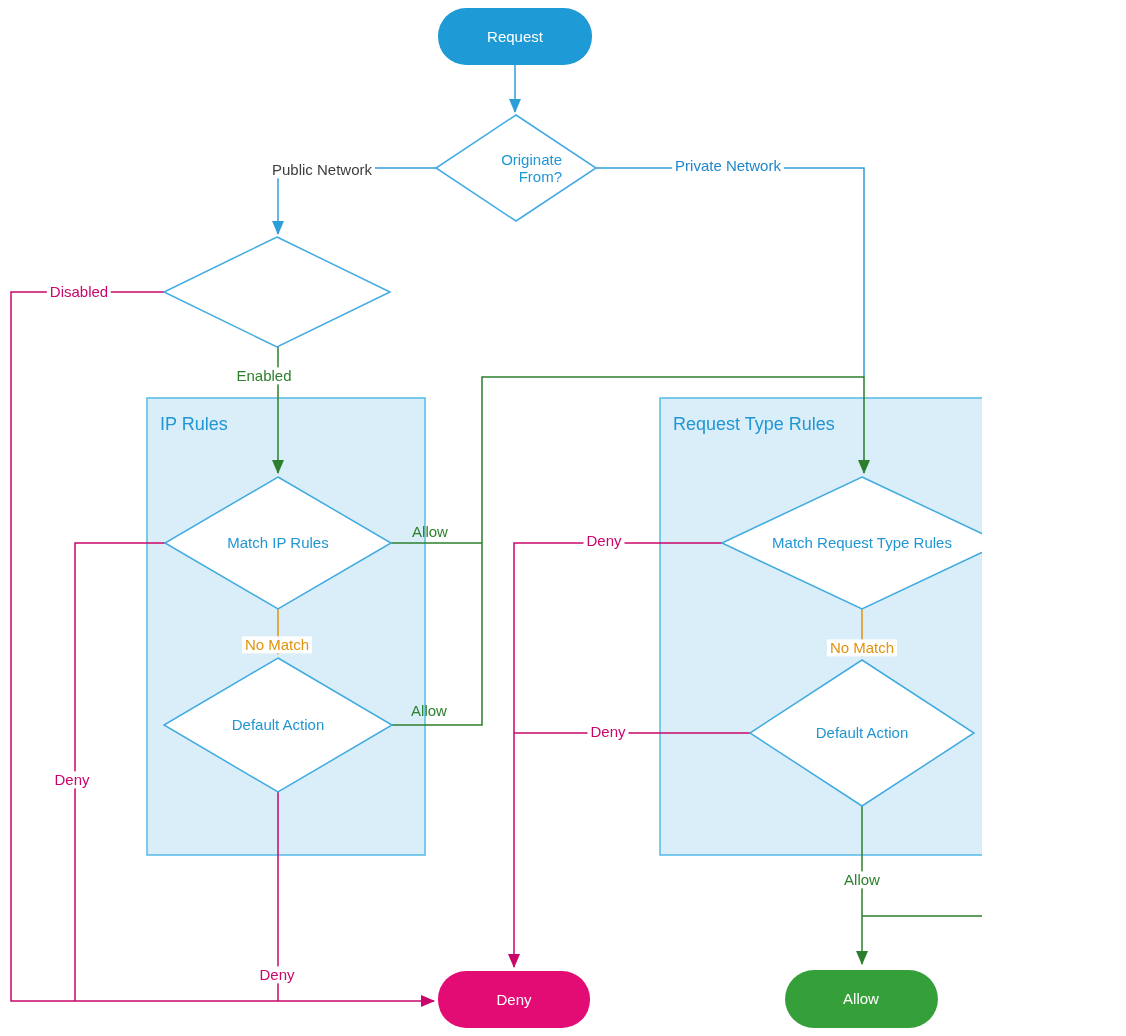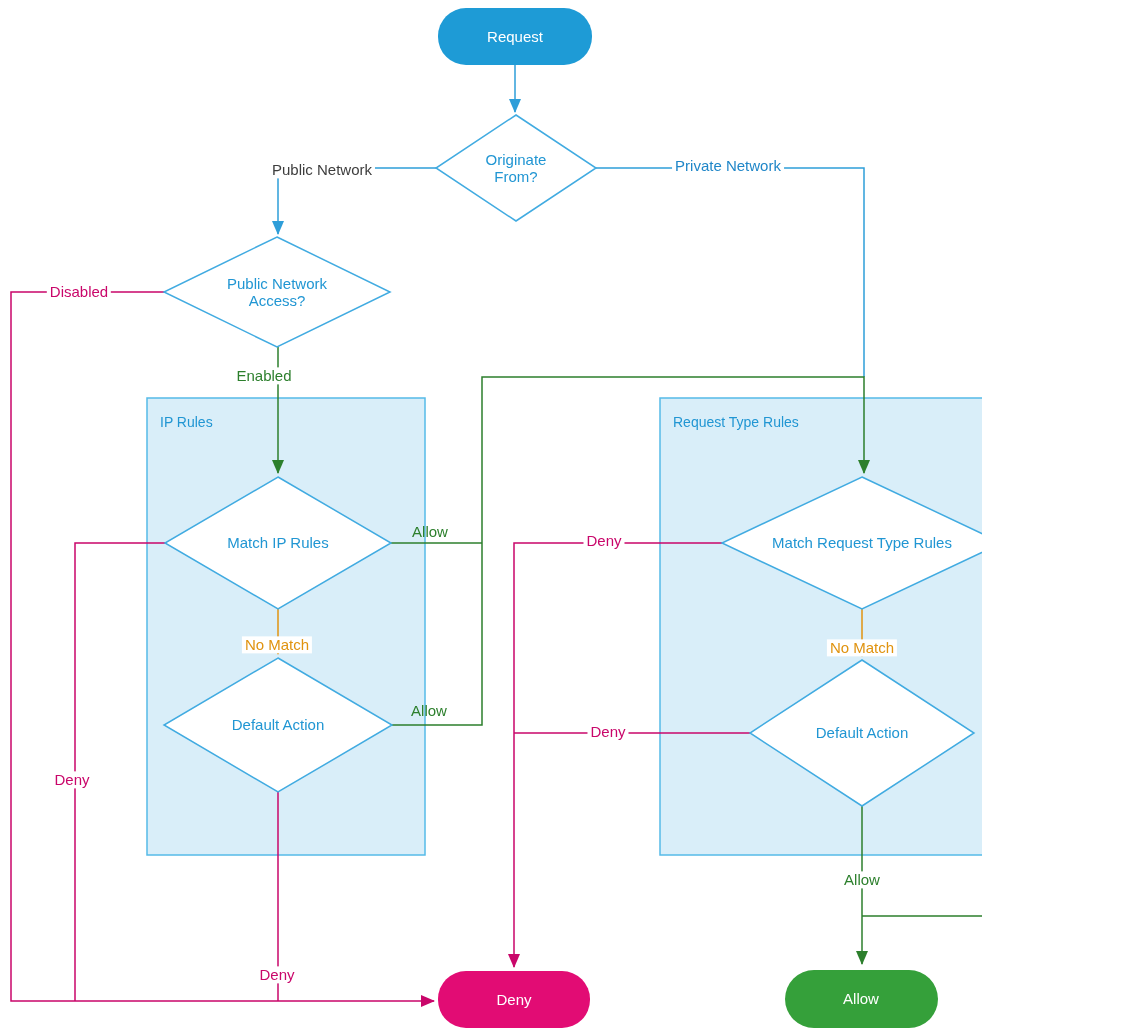--- a/index.html
+++ b/index.html
@@ -26,27 +26,27 @@
   .stadium-green{fill:var(--green-fill);}
   
   .lbl{
     position:absolute;transform:translate(-50%,-50%);
     font-size:15px;line-height:1.15;text-align:center;white-space:nowrap;
   }
   .wrap{white-space:normal;}
   .bg{background:#ffffff;padding:0 3px;}
   .c-white{color:#ffffff;}
   .c-dark{color:var(--label-dark);}
-  .c-blue{color:var(--diamond-text);}
+  .c-blue{color:var(--diamond-text);text-align:right;}
   .c-lblue{color:var(--label-blue);}
   .c-green{color:var(--green);}
   .c-pink{color:var(--pink);}
   .c-orange{color:var(--orange);margin-top:12px;}
   .group-label{
-    position:absolute;font-size:14px;color:var(--diamond-text);white-space:nowrap;
+    position:absolute;font-size:18px;color:var(--diamond-text);white-space:nowrap;
   }
 </style>
 </head>
 <body>
 
 <div class="canvas">
 
   <svg class="layer" width="1126" height="1036" viewBox="0 0 1126 1036">
     <defs>
       <marker id="ab" markerUnits="userSpaceOnUse" markerWidth="14" markerHeight="12" refX="13" refY="6" orient="auto">
@@ -92,21 +92,20 @@
     <polygon class="diamond" points="862,477 1002,543 862,609 722,543"></polygon>
     <polygon class="diamond" points="862,660 974,733 862,806 750,733"></polygon>
 
     <rect class="stadium-blue" x="438" y="8" width="154" height="57" rx="28" ry="28"></rect>
     <rect class="stadium-pink" x="438" y="971" width="152" height="57" rx="28" ry="28"></rect>
     <rect class="stadium-green" x="785" y="970" width="153" height="58" rx="29" ry="29"></rect>
   </svg>
 
   <div class="lbl c-white" style="left:515px;top:37px;">Request</div>
   <div class="lbl c-blue wrap" style="left:516px;top:168px;width:92px;">Originate From?</div>
-  <div class="lbl c-blue wrap" style="left:277px;top:292px;width:140px;">Public Network Access?</div>
   <div class="lbl c-blue" style="left:278px;top:543px;">Match IP Rules</div>
   <div class="lbl c-blue" style="left:278px;top:725px;">Default Action</div>
   <div class="lbl c-blue" style="left:862px;top:543px;">Match Request Type Rules</div>
   <div class="lbl c-blue" style="left:862px;top:733px;">Default Action</div>
   <div class="lbl c-white" style="left:514px;top:1000px;">Deny</div>
   <div class="lbl c-white" style="left:861px;top:999px;">Allow</div>
 
   <div class="group-label" style="left:160px;top:414px;">IP Rules</div>
   <div class="group-label" style="left:673px;top:414px;">Request Type Rules</div>
 

